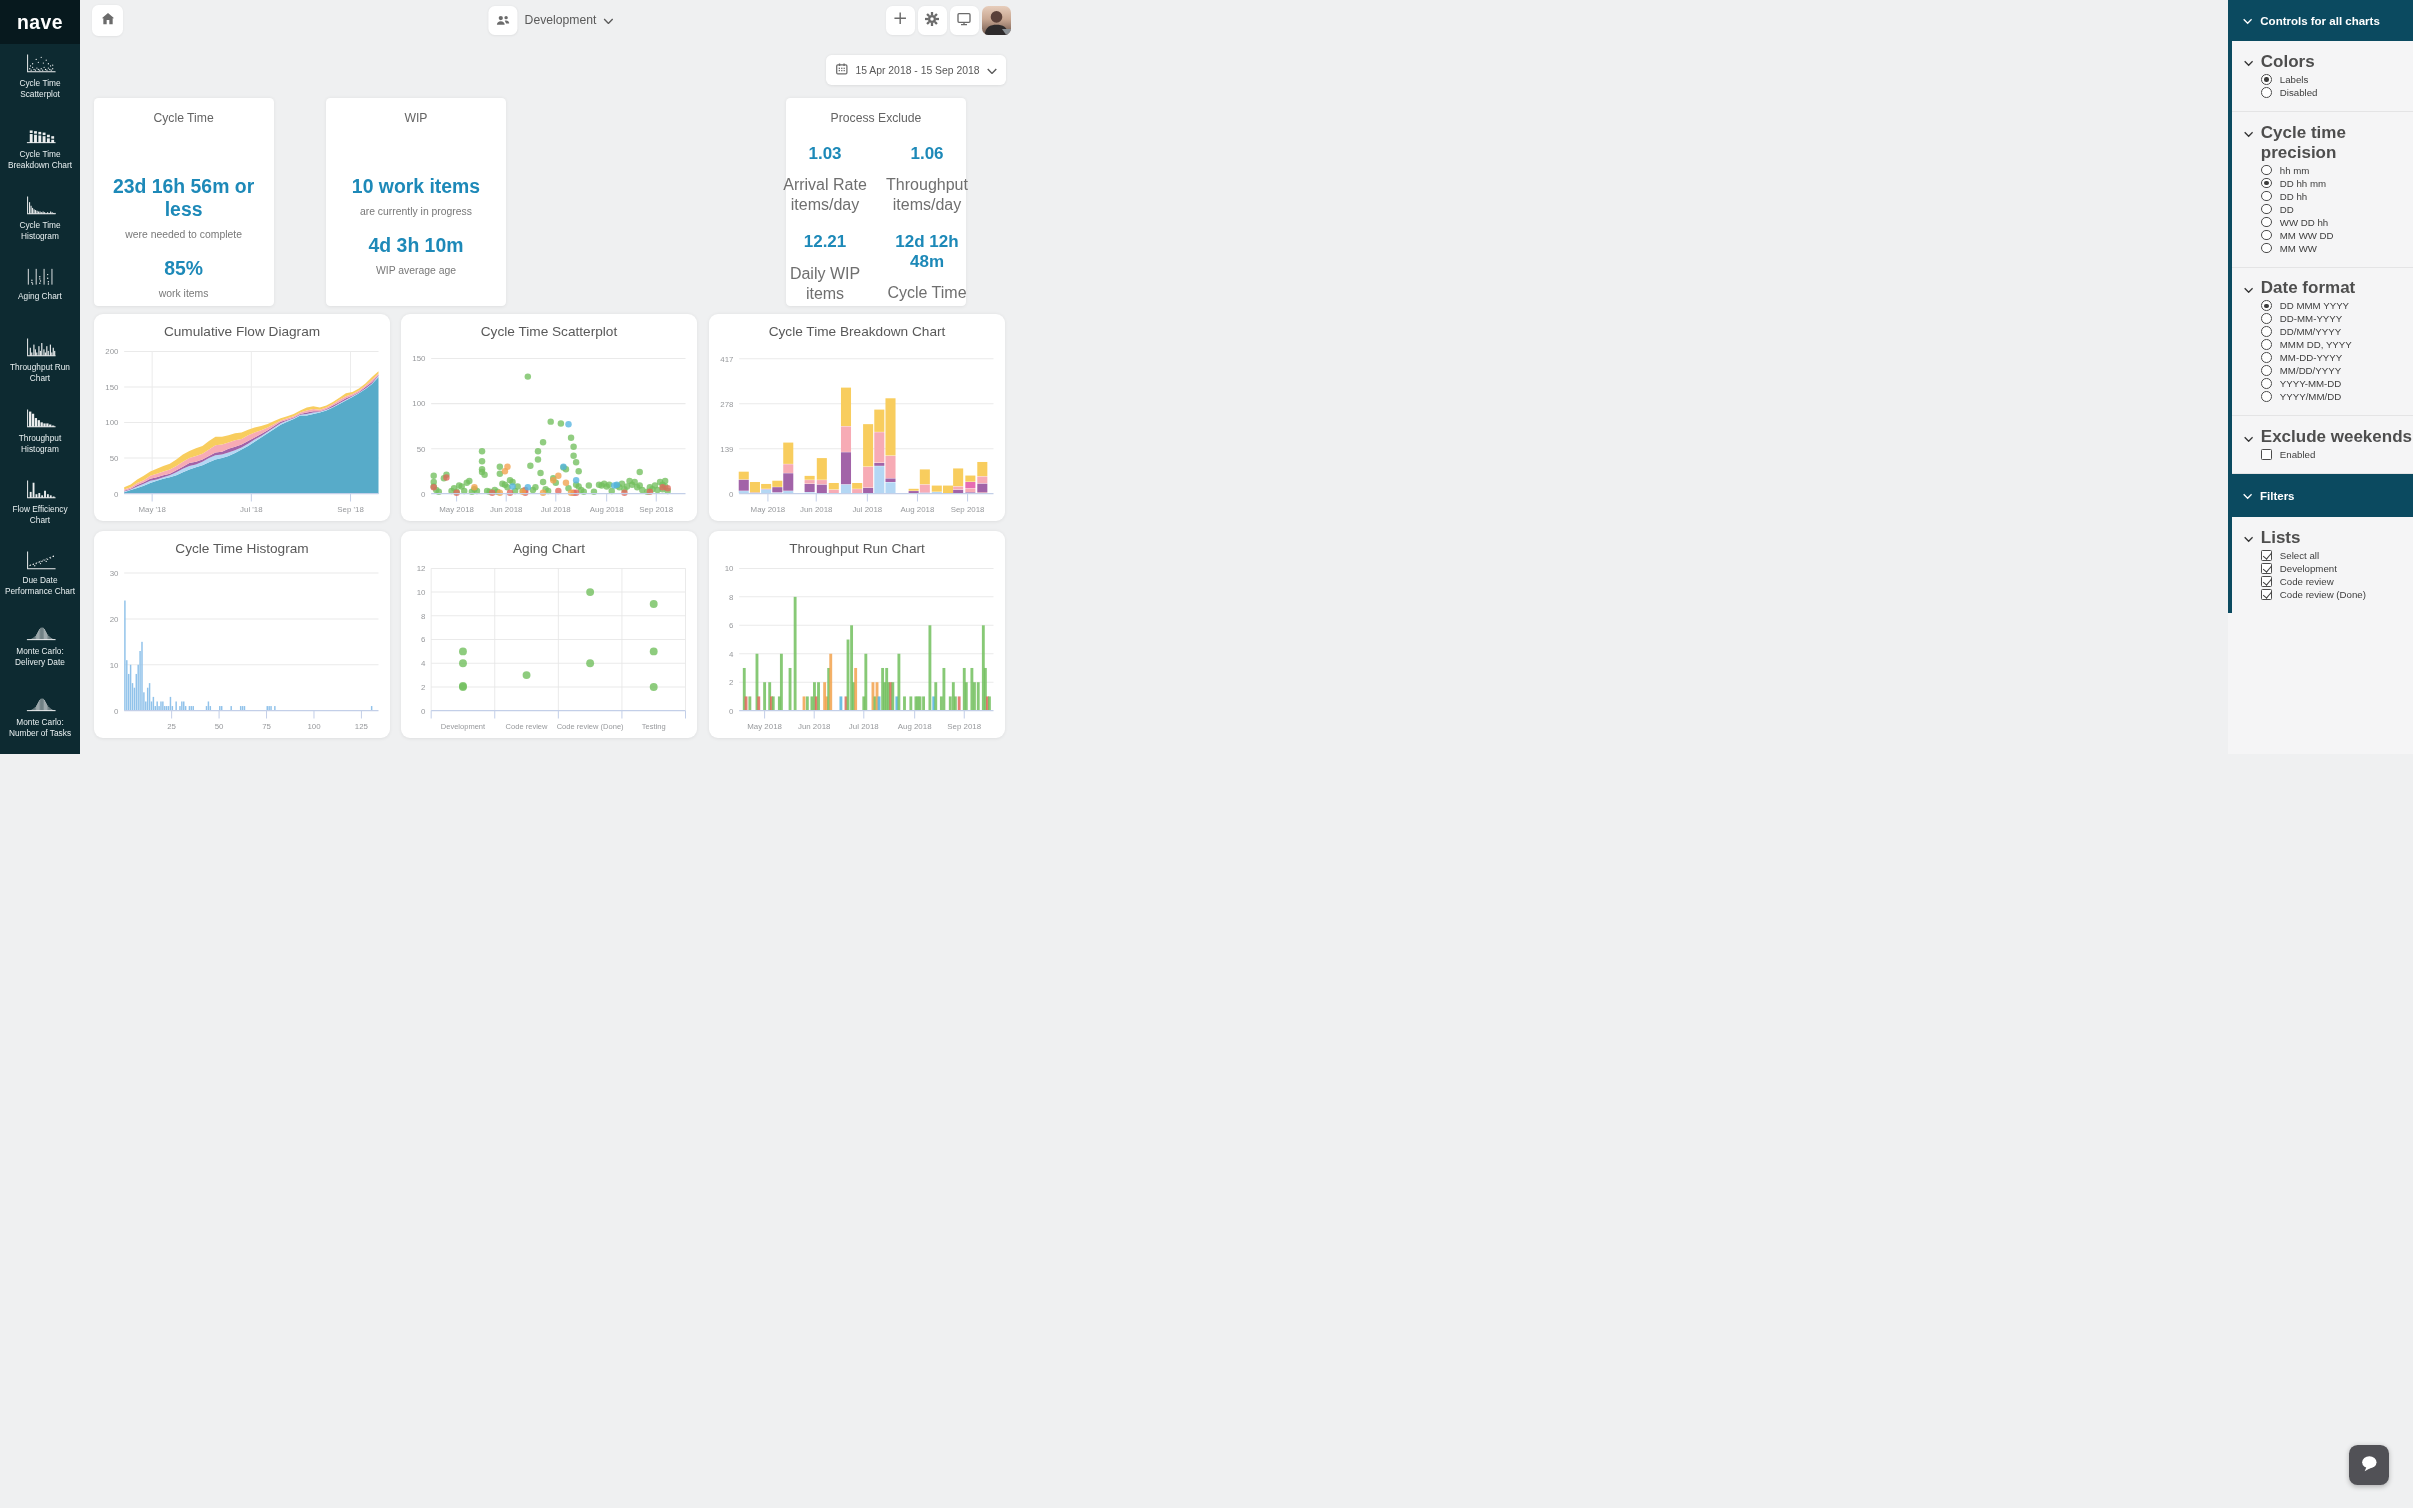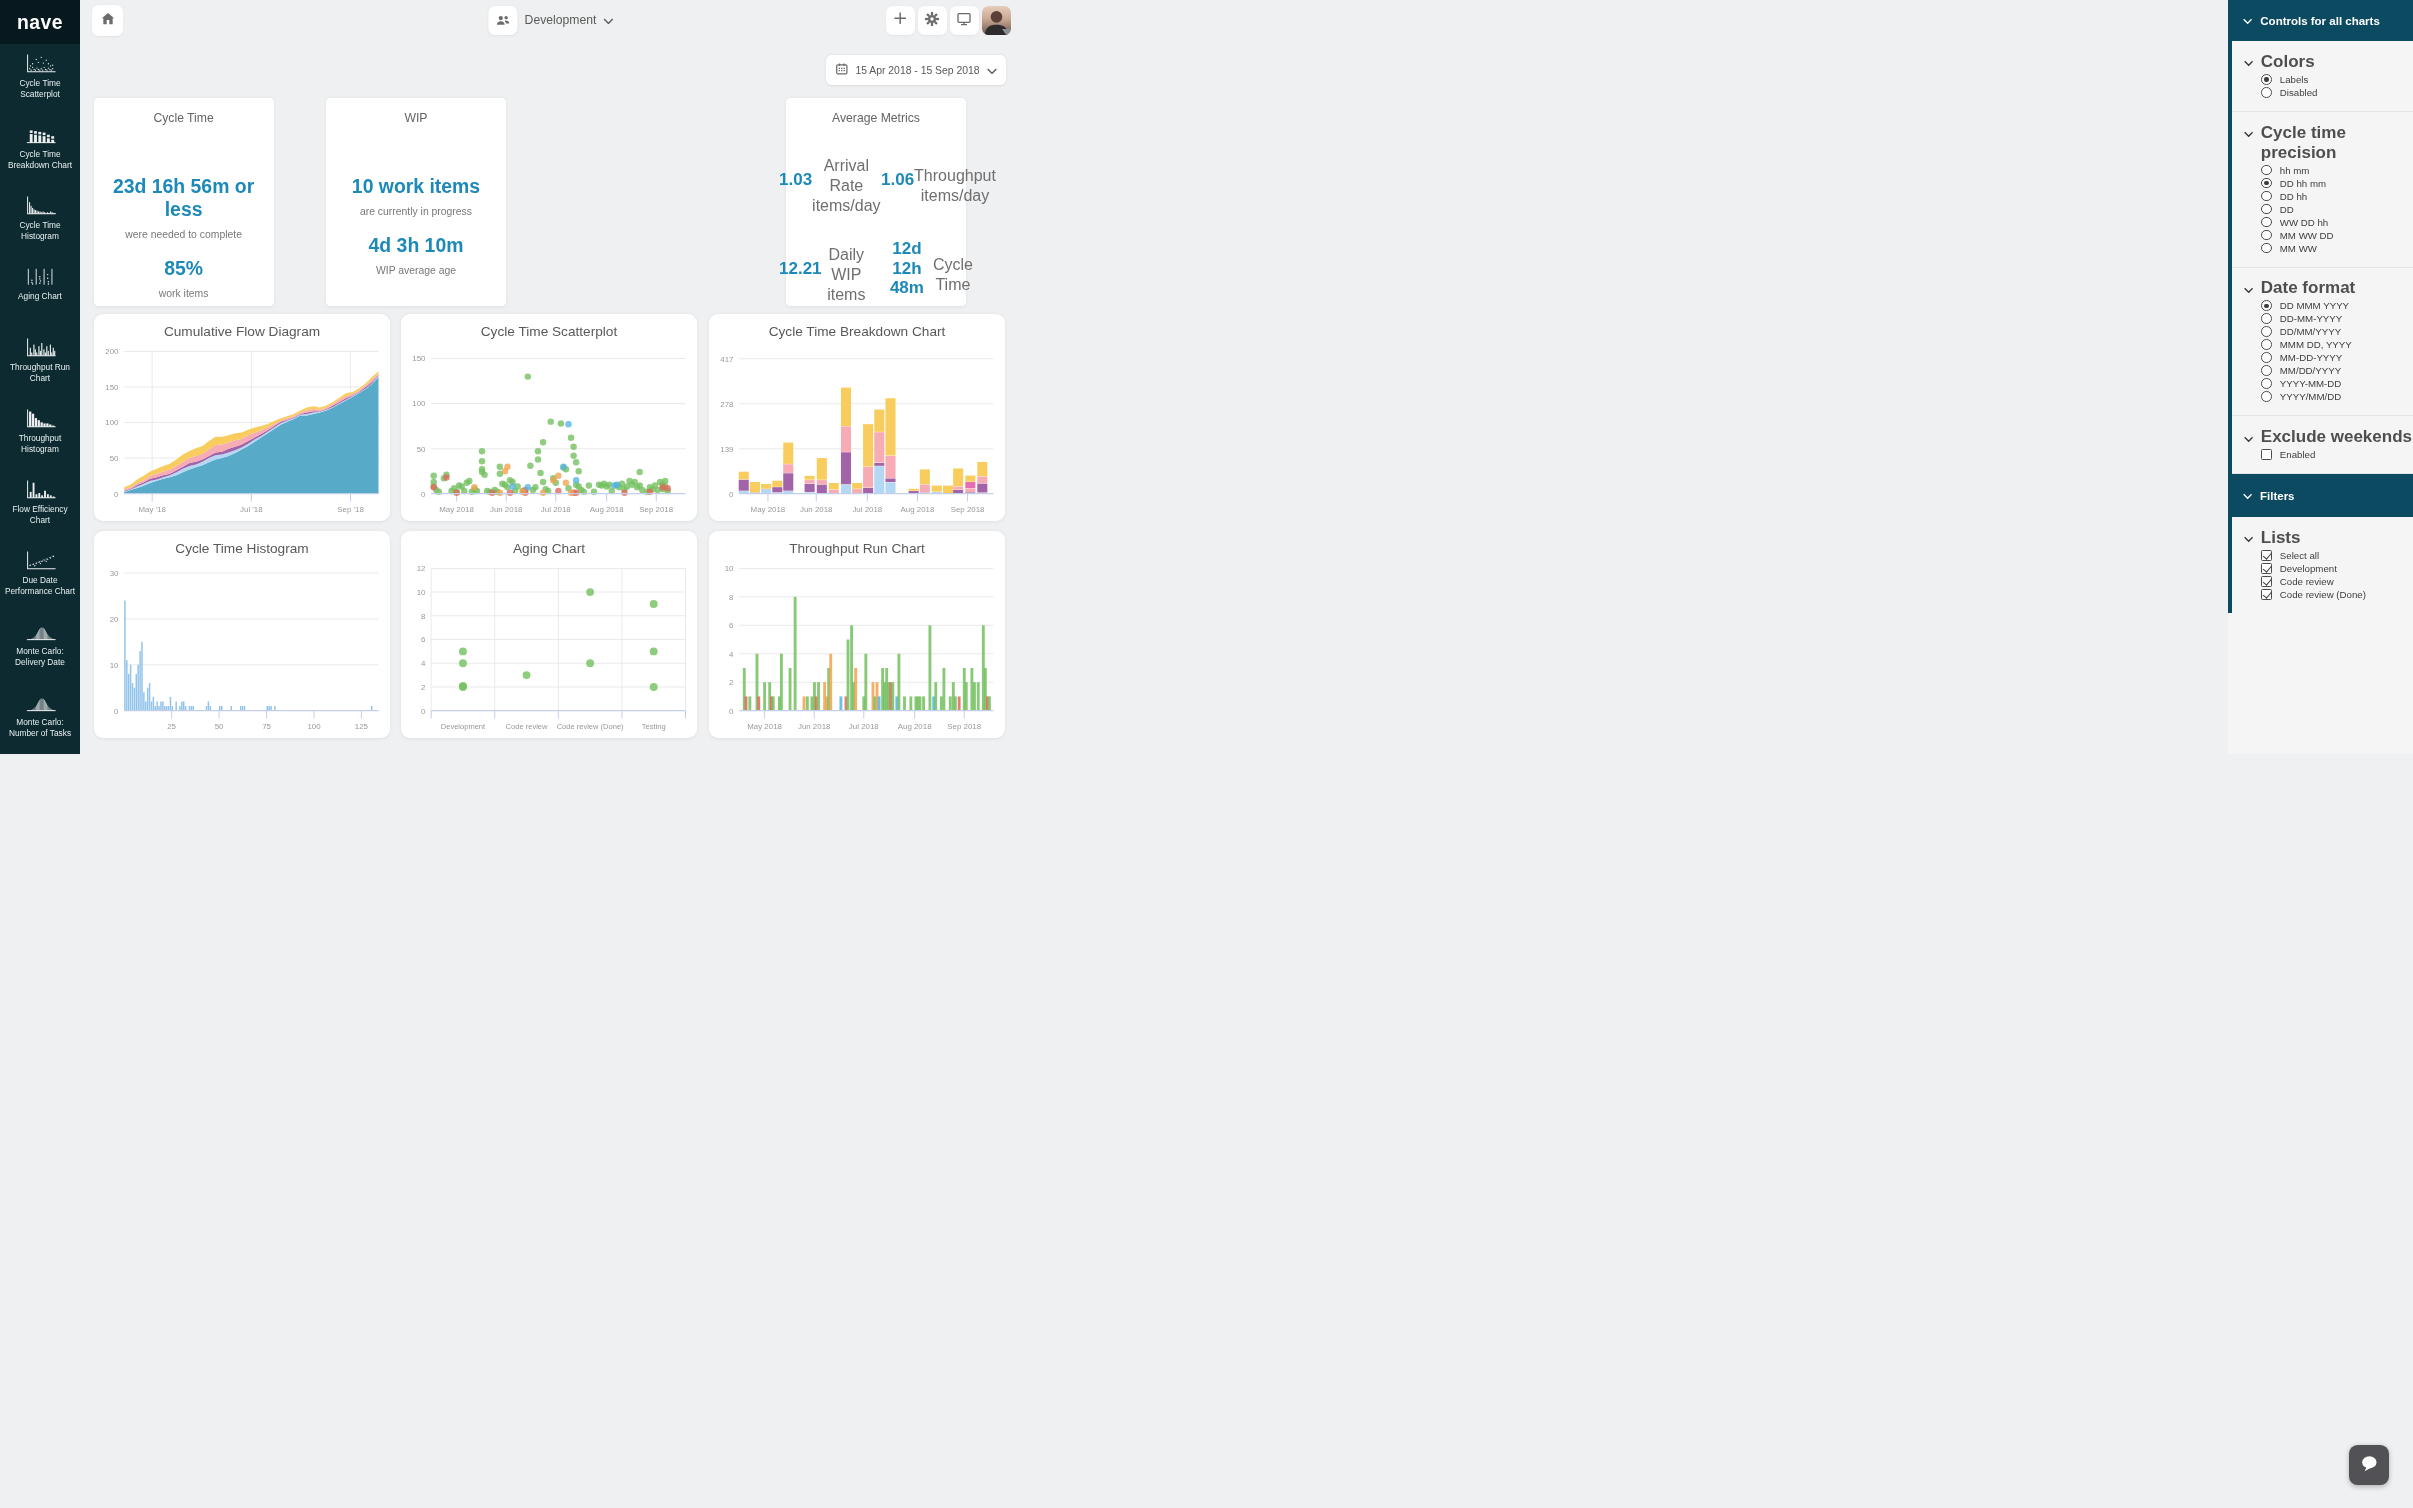--- a/index.html
+++ b/index.html
@@ -38,21 +38,21 @@
   
   .mcard{position:absolute;top:98px;height:208px;width:180px;background:#fff;border-radius:4.3px;
     box-shadow:0 0.7px 3.6px rgba(0,0,0,.07);display:flex;flex-direction:column;align-items:center;}
   #card0{left:13.6px;} #card1{left:246px;} #card2{left:476px;} #card3{left:706px;}
   .mcard .ct{margin-top:13px;font-size:12.2px;color:#646464;}
   .bigblue{color:#1d89b8;font-weight:700;font-size:19.4px;text-align:center;}
   .cap{font-size:10.4px;color:#787878;text-align:center;}
   .v1{margin-top:50px;} .c1{margin-top:8px;} .v2{margin-top:16.5px;} .c2{margin-top:8.6px;}
   .fe-v{margin-top:85px;font-size:21px;} .fe-c{margin-top:9.3px;}
   .pm-grid{margin-top:18.7px;display:grid;grid-template-columns:92px 92px;column-gap:10px;row-gap:17px;}
-  .pm-cell{display:flex;align-items:center;}
+  .pm-cell{display:flex;flex-direction:column;align-items:center;}
   .pm-val{color:#1d89b8;font-weight:700;font-size:17px;text-align:center;line-height:1.15;}
   .pm-lab{margin-top:12px;font-size:16px;color:#6f6f6f;text-align:center;line-height:1.25;max-width:86px;}
   
   .chart-card{position:absolute;width:296px;height:207px;background:#fff;border-radius:9px;
     box-shadow:0 0.7px 3.6px rgba(0,0,0,.07);}
   #ch0{left:13.6px;top:314px;} #ch1{left:321px;top:314px;} #ch2{left:629px;top:314px;}
   #ch3{left:13.6px;top:531px;} #ch4{left:321px;top:531px;} #ch5{left:629px;top:531px;}
   
   .panel{position:fixed;right:0;top:0;width:185px;height:754px;background:#f5f5f6;z-index:6;}
   .panel-header,.band{height:43px;background:#0b4a60;color:#fff;display:flex;align-items:center;gap:8px;
@@ -413,21 +413,21 @@
     <div class="cap c2">work items</div>
   </div>
   <div class="mcard" id="card1">
     <div class="ct">WIP</div>
     <div class="bigblue v1">10 work items</div>
     <div class="cap c1">are currently in progress</div>
     <div class="bigblue v2">4d 3h 10m</div>
     <div class="cap c2">WIP average age</div>
   </div>
   <div class="mcard" id="card3">
-    <div class="ct">Average Metrics</div>
+    <div class="ct">Process Exclude</div>
     <div class="pm-grid" id="pm-grid">
         <div class="pm-cell">
           <div class="pm-val">1.03</div>
           <div class="pm-lab">Arrival Rate items/day</div>
         </div>
         <div class="pm-cell">
           <div class="pm-val">1.06</div>
           <div class="pm-lab">Throughput items/day</div>
         </div>
         <div class="pm-cell">

